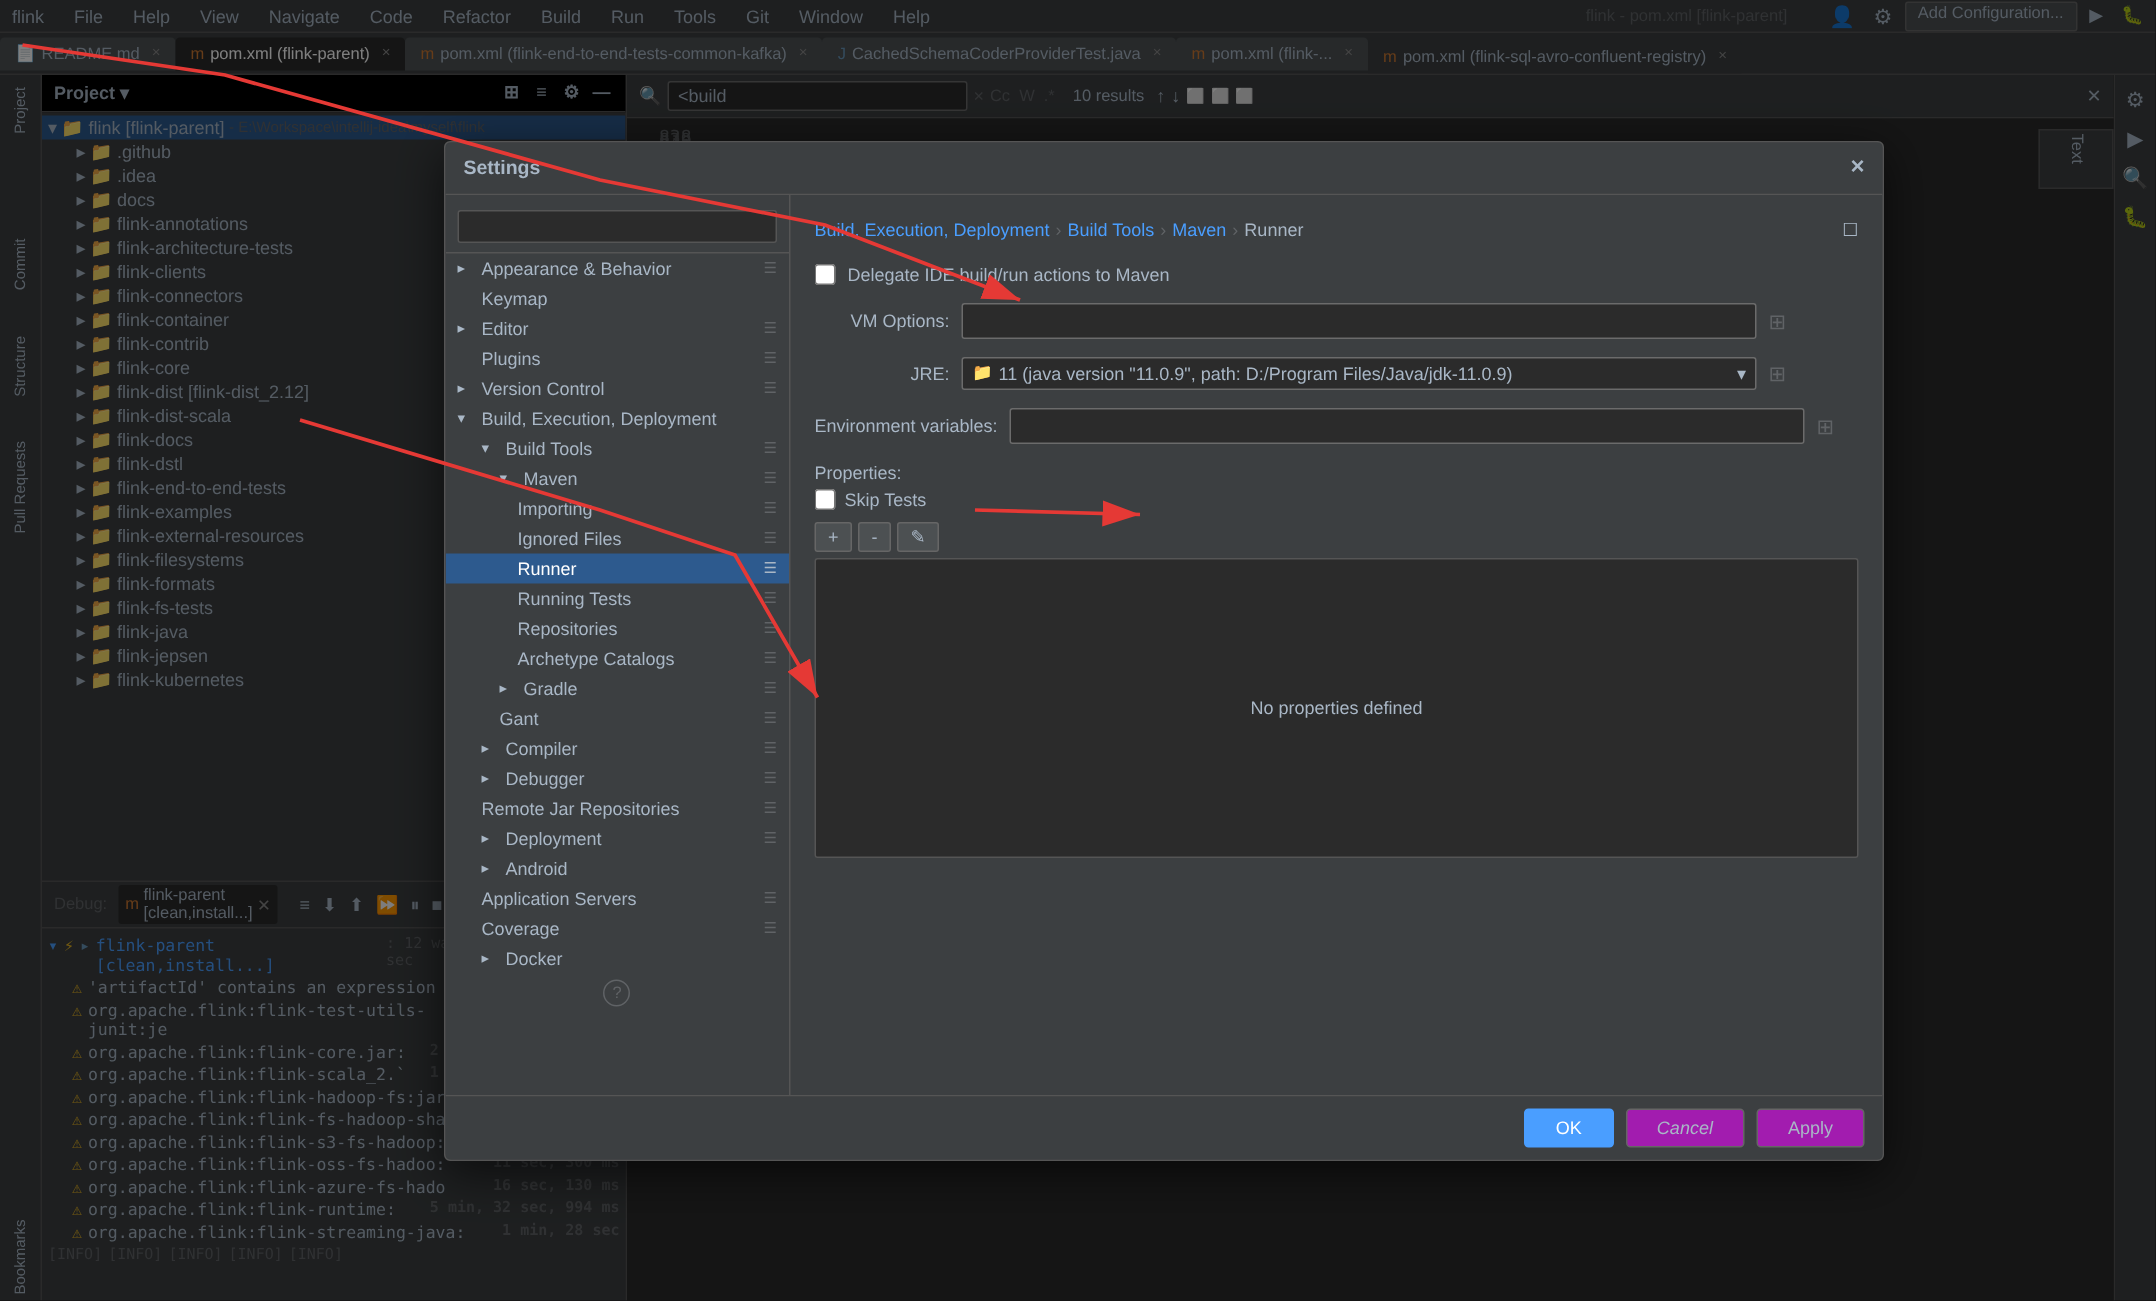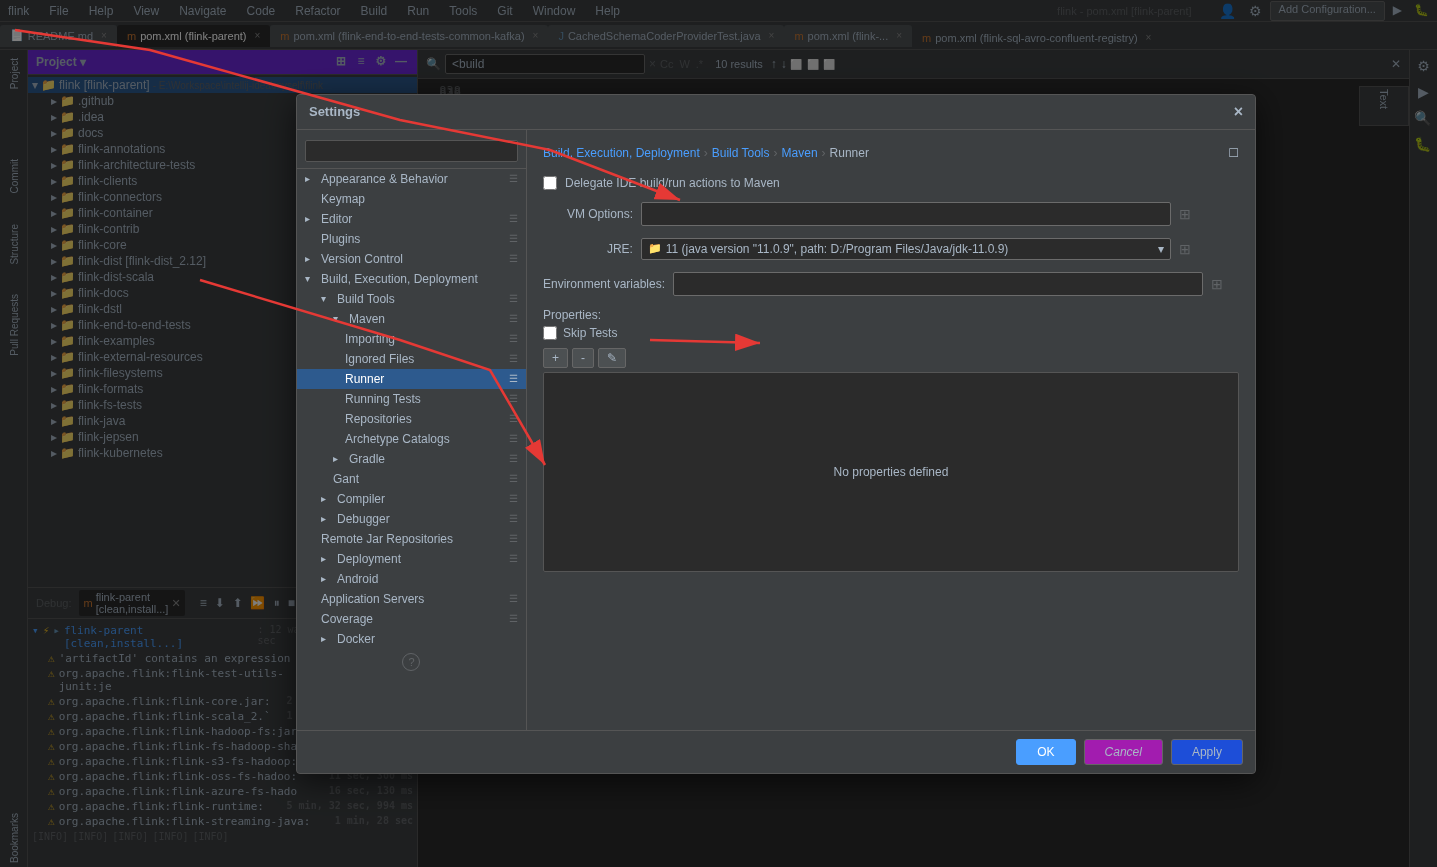--- a/index.html
+++ b/index.html
@@ -10,21 +10,21 @@
     .menu-bar span { font-size: 12px; color: #a9b7c6; cursor: pointer; padding: 2px 4px; }
     .tab { background: #4e5254; padding: 2px 10px; border-radius: 3px 3px 0 0; font-size: 11px; color: #a9b7c6; cursor: pointer; display: flex; align-items: center; gap: 4px; height: 22px; }
     .tab.active { background: #2b2b2b; color: #ffffff; }
     .tab-close { font-size: 10px; color: #888; margin-left: 4px; }
 
     
     .main-layout { display: flex; height: calc(867px - 50px); }
 
     
     .sidebar { width: 395px; background: #3c3f41; border-right: 1px solid #555; display: flex; flex-direction: column; }
-    .sidebar-header { background: #6d28d9; padding: 4px 8px; border-bottom: 1px solid #555; display: flex; align-items: center; gap: 4px; font-size: 12px; font-weight: bold; }
+    .sidebar-header { background: #000000; padding: 4px 8px; border-bottom: 1px solid #555; display: flex; align-items: center; gap: 4px; font-size: 12px; font-weight: bold; }
     .sidebar-icons { display: flex; gap: 4px; margin-left: auto; }
     .sidebar-icon { width: 16px; height: 16px; color: #a9b7c6; cursor: pointer; font-size: 12px; text-align: center; }
     .project-tree { flex: 1; overflow-y: auto; padding: 2px 0; }
     .tree-item { padding: 1px 4px; cursor: pointer; display: flex; align-items: center; gap: 3px; white-space: nowrap; }
     .tree-item.selected { background: #2d5a8e; }
     .tree-indent { display: inline-block; width: 16px; }
 
     
     .content-area { flex: 1; background: #2b2b2b; display: flex; flex-direction: column; position: relative; }
     .editor-line { font-family: monospace; font-size: 12px; padding: 1px 8px 1px 50px; position: relative; color: #a9b7c6; }
@@ -74,21 +74,21 @@
     .prop-btn { background: #4c5052; border: 1px solid #666; color: #a9b7c6; padding: 2px 8px; cursor: pointer; border-radius: 2px; font-size: 12px; }
 
     
     .skip-tests-row { display: flex; align-items: center; gap: 6px; margin-bottom: 8px; }
 
     
     .modal-footer { padding: 8px 12px; border-top: 1px solid #555; display: flex; justify-content: flex-end; gap: 8px; background: #3c3f41; border-radius: 0 0 4px 4px; }
     .btn { padding: 5px 20px; border-radius: 3px; cursor: pointer; font-size: 12px; border: 1px solid #666; }
     .btn-primary { background: #4a9eff; color: #ffffff; border-color: #4a9eff; }
     .btn-secondary { background: #a21caf; color: #a9b7c6; font-style: italic; }
-    .btn-apply { background: #1d4ed8; color: #a9b7c6; text-align: center; }
+    .btn-apply { background: #a21caf; color: #a9b7c6; text-align: center; }
 
     
     .side-icons { width: 28px; background: #3c3f41; border-right: 1px solid #555; display: flex; flex-direction: column; align-items: center; padding-top: 4px; gap: 2px; }
     .side-icon { width: 24px; height: 24px; display: flex; align-items: center; justify-content: center; cursor: pointer; color: #a9b7c6; font-size: 14px; border-radius: 2px; }
 
     
     .right-icons { width: 28px; background: #3c3f41; border-left: 1px solid #555; display: flex; flex-direction: column; align-items: center; padding-top: 4px; gap: 2px; }
 
     
     .search-bar { background: #3c3f41; padding: 4px 8px; display: flex; align-items: center; gap: 4px; border-bottom: 1px solid #555; }

